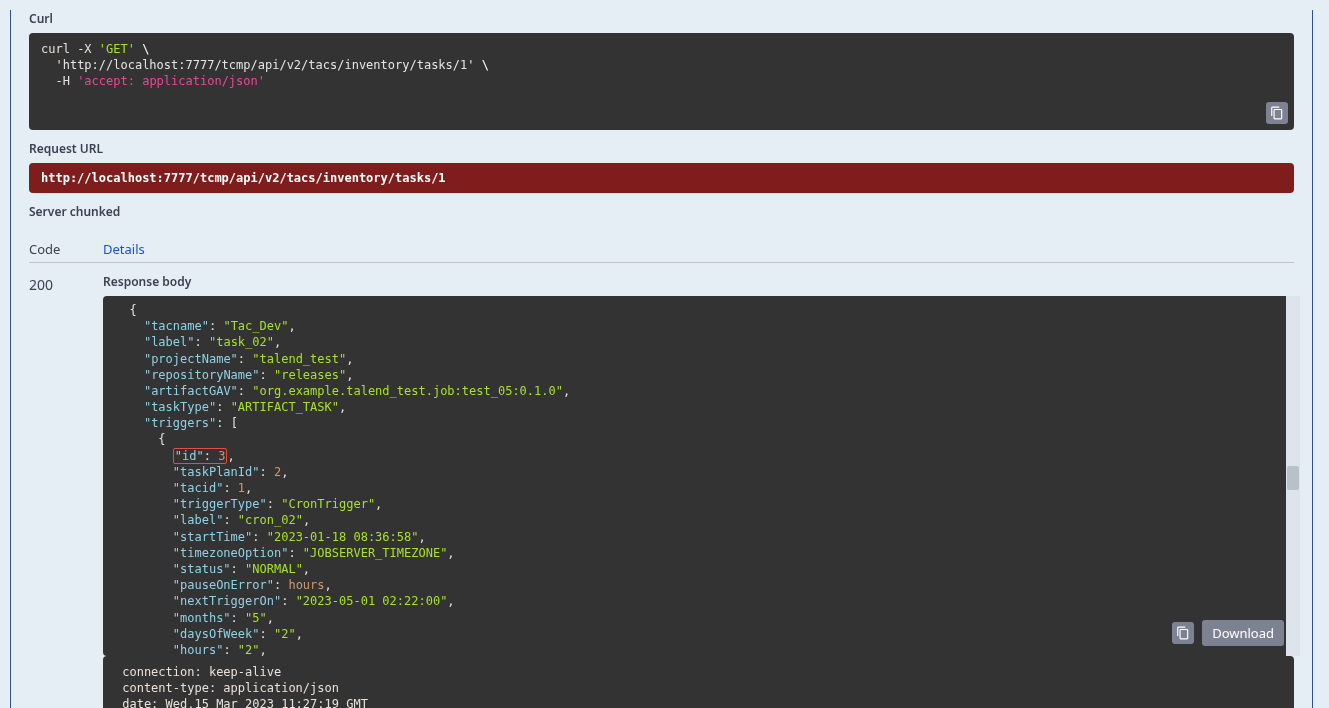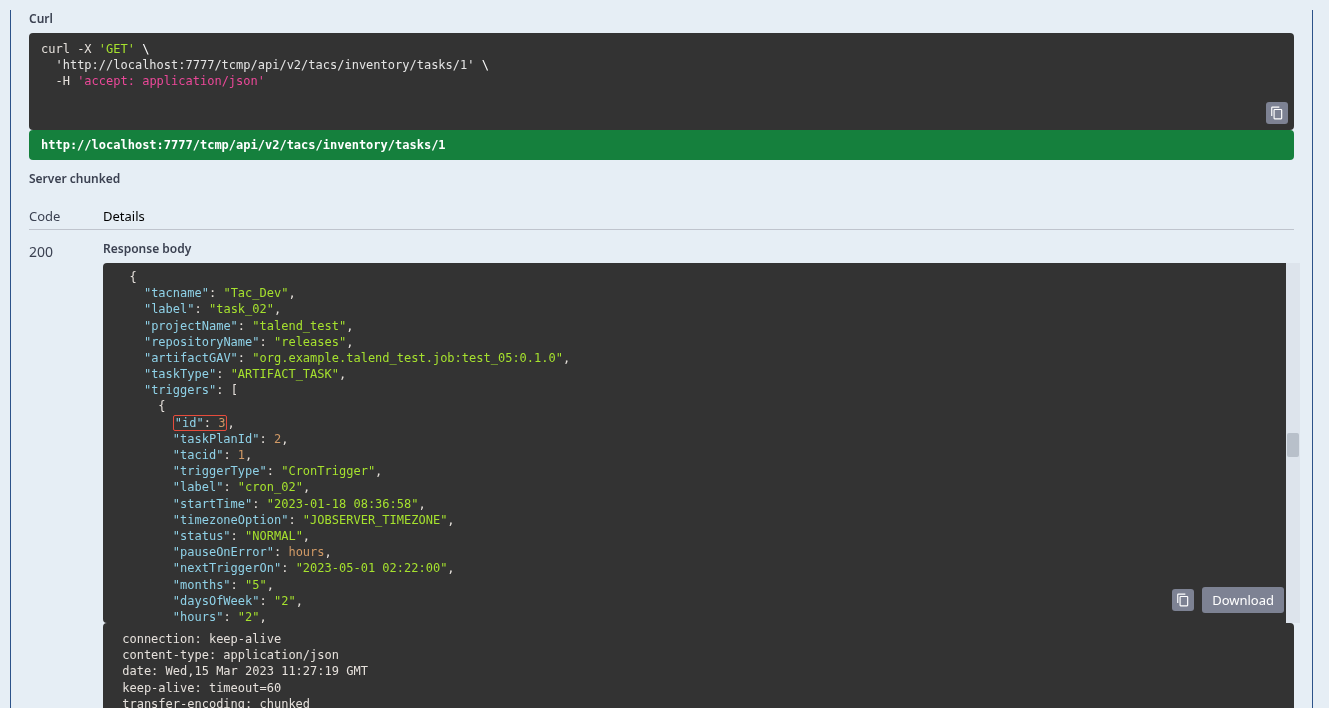--- a/index.html
+++ b/index.html
@@ -28,21 +28,21 @@
     border-radius: 4px;
     padding: 8px 12px;
     font-family: "Consolas", "Menlo", monospace;
     font-size: 12px;
     line-height: 1.35;
     white-space: pre;
     overflow: auto;
     position: relative;
   }
   .url-block {
-    background: #15803d;
+    background: #7f1d1d;
     color: #ffffff;
     border-radius: 4px;
     padding: 8px 12px;
     font-family: "Consolas", "Menlo", monospace;
     font-size: 12px;
     font-weight: 700;
   }
   .curl-cmd   { color: #e6e1dc; }
   .curl-flag  { color: #e6e1dc; }
   .curl-meth  { color: #a6e22e; }
@@ -57,21 +57,21 @@
     background: #7d8293;
     border-radius: 3px;
     display: flex;
     align-items: center;
     justify-content: center;
     cursor: pointer;
   }
   .copy-btn svg { width: 14px; height: 14px; fill: #fff; }
   .table-hdr { display:flex; border-bottom:1px solid #bfc4cd; padding-bottom:4px; margin-top:20px; }
   .col-code { width: 74px; font-size:13px; color:#3b4151; }
-  .col-det  { font-size:13px; color:#000000; }
+  .col-det  { font-size:13px; color:#1d4ed8; }
   .row { display:flex; margin-top:10px; }
   .status-code { width:74px; font-size:14px; color:#3b4151; padding-top:2px;}
   .details-col { flex:1; min-width:0; }
   .resp-body {
     background: #333333;
     color:#e6e1dc;
     border-radius:4px;
     padding:6px 12px 6px 12px;
     font-family:"Consolas","Menlo",monospace;
     font-size:12px;
@@ -145,20 +145,21 @@
   <div class="code-block"><span class="curl-cmd">curl</span> <span class="curl-flag">-X</span> <span class="curl-meth">'GET'</span> <span>\</span>
   <span class="curl-url">'http://localhost:7777/tcmp/api/v2/tacs/inventory/tasks/1'</span> <span>\</span>
   <span class="curl-flag">-H</span> <span class="curl-hdr">'accept: application/json'</span>
     <div class="copy-btn">
       <svg viewBox="0 0 24 24">
           <path d="M16 1H4a2 2 0 0 0-2 2v14h2V3h12V1zm3 4H8a2 2 0 0 0-2 2v14a2 2 0 0 0 2 2h11a2 2 0 0 0 2-2V7a2 2 0 0 0-2-2zm0 16H8V7h11v14z"></path>
         </svg>
     </div>
   </div>
 
+  <div class="section-label">Request URL</div>
   <div class="url-block">http://localhost:7777/tcmp/api/v2/tacs/inventory/tasks/1</div>
 
   <div class="section-label">Server chunked</div>
 
   <div class="table-hdr">
     <div class="col-code">Code</div>
     <div class="col-det">Details</div>
   </div>
 
   <div class="row">

